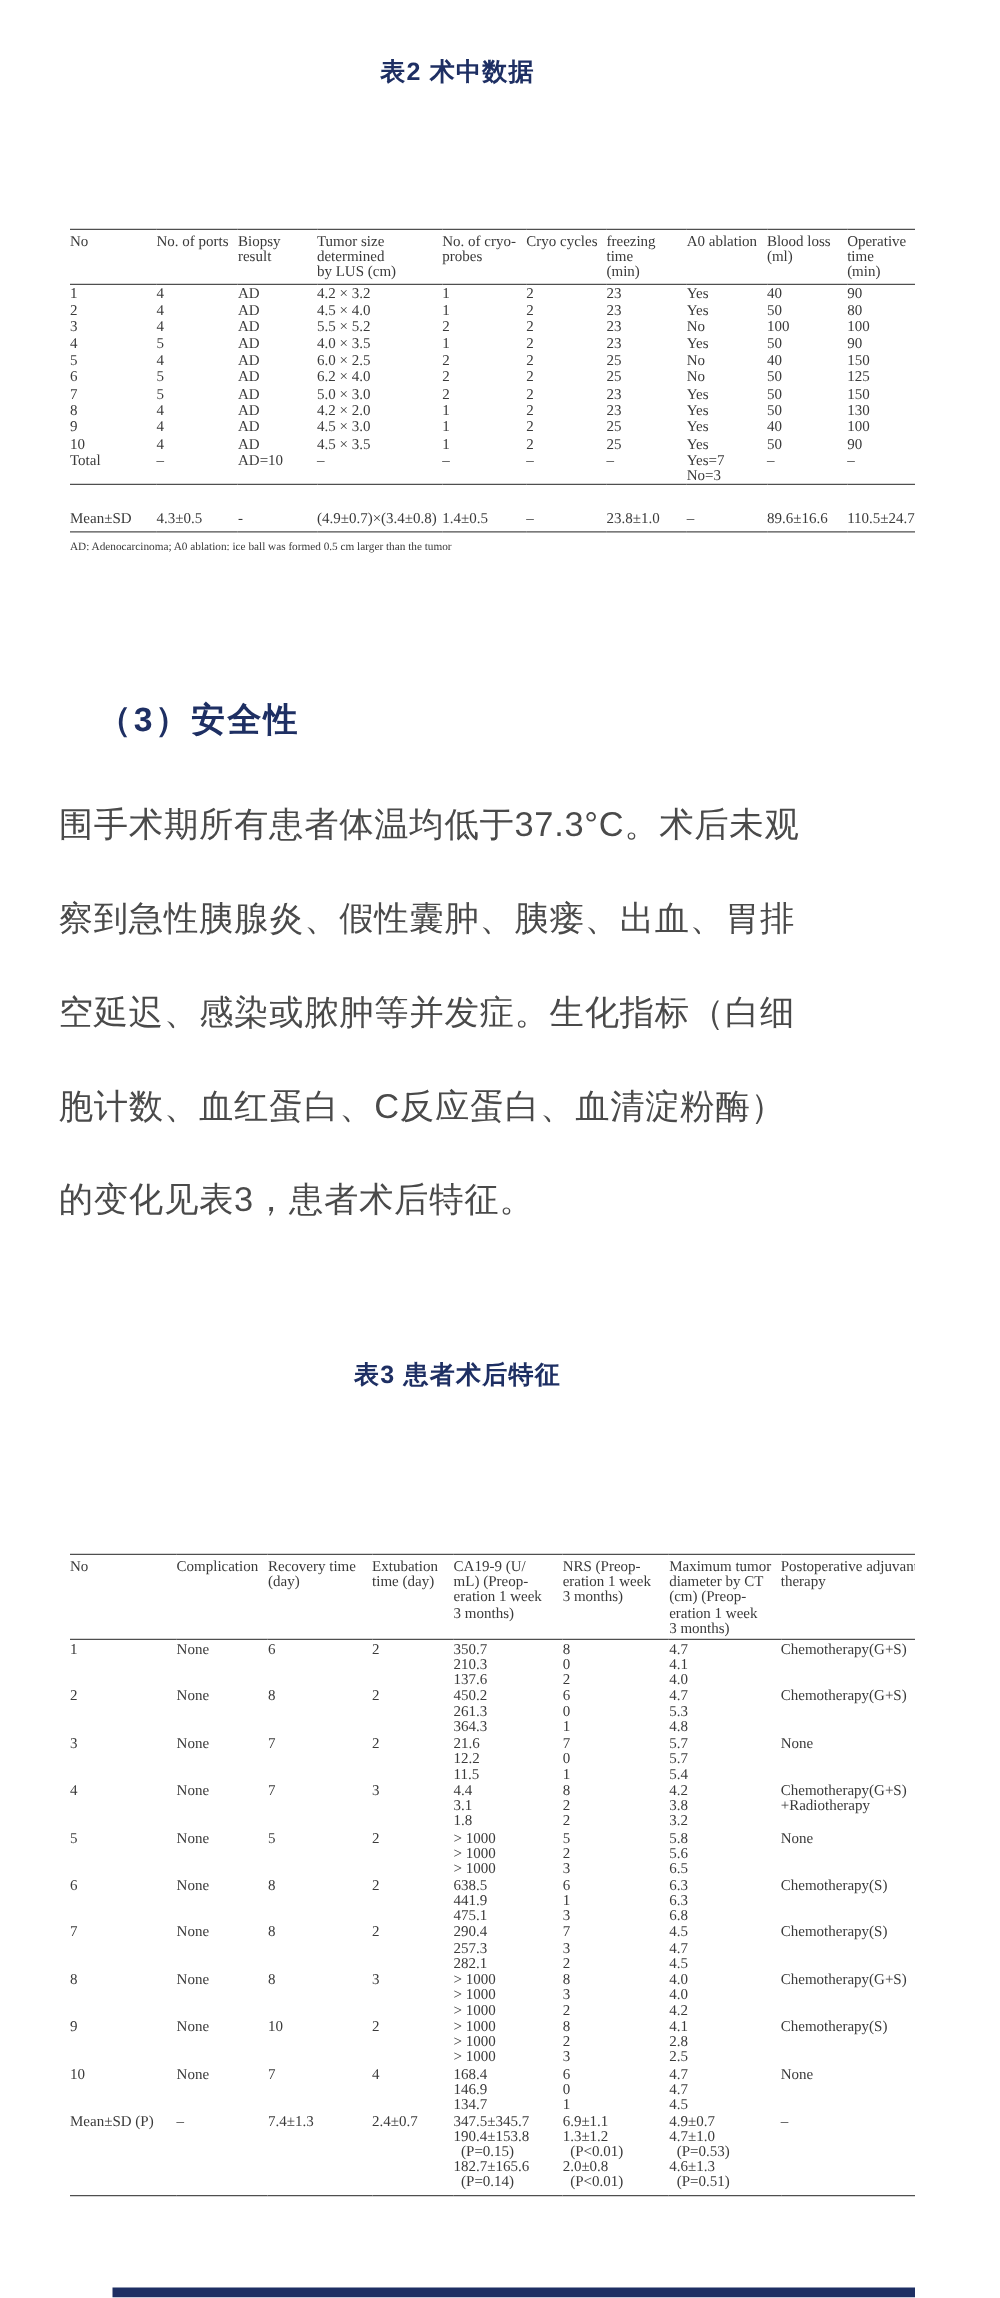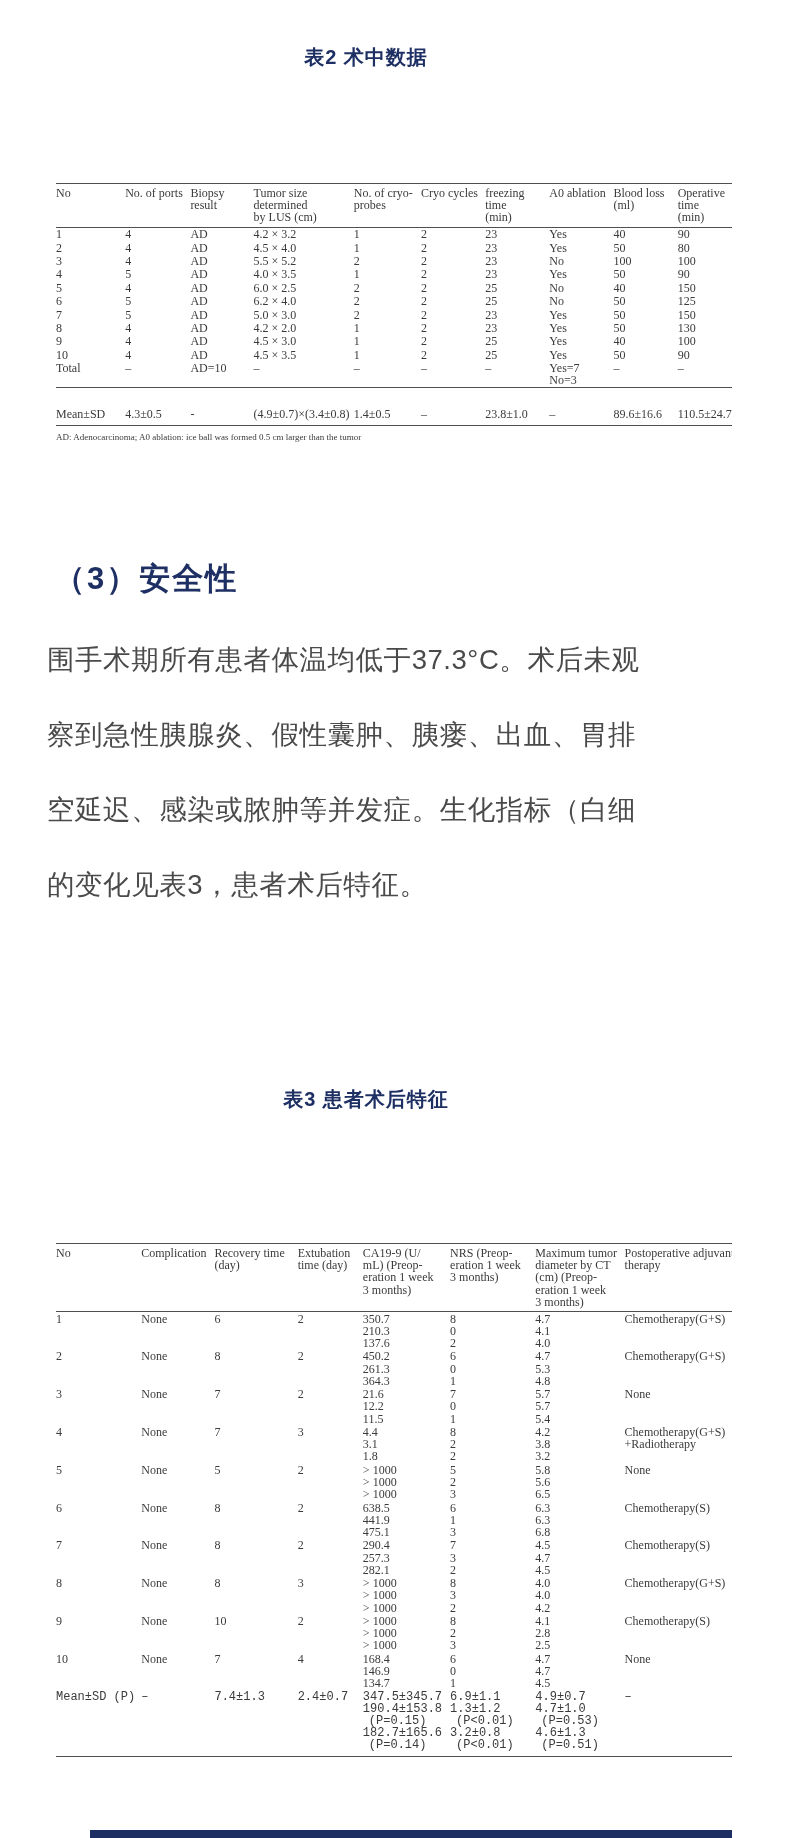--- a/index.html
+++ b/index.html
@@ -18,27 +18,27 @@
   .t3-wrap { top:1243px; }
 
   table.data-table { border-collapse:collapse; table-layout:fixed; width:690px;
         font-family:"Liberation Serif","DejaVu Serif",serif; font-size:12px; line-height:12.2px;
         color:var(--table-text); border-bottom:1px solid var(--rule); }
   table.data-table thead th { text-align:left; font-weight:400; vertical-align:top;
         border-top:1.2px solid var(--rule); border-bottom:1px solid var(--rule);
         padding:3px 2px 3px 0; }
   table.data-table td { vertical-align:top; padding:0.6px 2px 0.6px 0; }
   #table2 .mean-row td { border-top:1px solid var(--rule); padding-top:20px; padding-bottom:5px; }
-  #table3 .mean-row td { padding-bottom:4px;font-family:Liberation Mono, monospace; }
+  #table3 .mean-row td { padding-bottom:4px; }
 
   .footnote { margin-top:6px; font-family:"Liberation Serif","DejaVu Serif",serif;
               font-size:9px; color:var(--table-text); }
 
-  .section-heading { position:absolute; top:558px; left:54px; color:var(--navy);
-                     font-weight:700; font-size:31px; letter-spacing:2px; }
+  .section-heading { position:absolute; top:558px; left:78px; color:var(--navy);
+                     font-weight:700; font-size:27px; letter-spacing:2px; }
 
   .safety-para { position:absolute; top:622px; left:47px; width:714px;
                  font-size:27.5px; line-height:75px; color:var(--body-text);
                  letter-spacing:0.02em; }
 
   .bottom-bar { position:absolute; left:90px; bottom:0; width:700px; height:8px;
                 background:var(--navy); }
 </style>
 </head>
 <body>
@@ -490,20 +490,21 @@
       </table>
     <div class="footnote">AD: Adenocarcinoma; A0 ablation: ice ball was formed 0.5 cm larger than the tumor</div>
   </div>
 
   <div class="section-heading">（3）安全性</div>
 
   <div class="safety-para">
       <div>围手术期所有患者体温均低于37.3°C。术后未观</div>
       <div>察到急性胰腺炎、假性囊肿、胰瘘、出血、胃排</div>
       <div>空延迟、感染或脓肿等并发症。生化指标（白细</div>
+      <div>胞计数、血红蛋白、C反应蛋白、血清淀粉酶）</div>
       <div>的变化见表3，患者术后特征。</div>
     </div>
 
   <div class="tbl-title t3-title">表3 患者术后特征</div>
 
   <div class="tbl-wrap t3-wrap">
     <table id="table3" class="data-table" data-table="table3_section.table">
         <colgroup>
           <col style="width: 85px;">
           <col style="width: 73px;">
@@ -893,21 +894,21 @@
               <div>347.5±345.7</div>
               <div>190.4±153.8</div>
               <div> (P=0.15)</div>
               <div>182.7±165.6</div>
               <div> (P=0.14)</div>
             </td>
             <td>
               <div>6.9±1.1</div>
               <div>1.3±1.2</div>
               <div> (P&lt;0.01)</div>
-              <div>3.2±0.8</div>
+              <div>2.0±0.8</div>
               <div> (P&lt;0.01)</div>
             </td>
             <td>
               <div>4.9±0.7</div>
               <div>4.7±1.0</div>
               <div> (P=0.53)</div>
               <div>4.6±1.3</div>
               <div> (P=0.51)</div>
             </td>
             <td>

